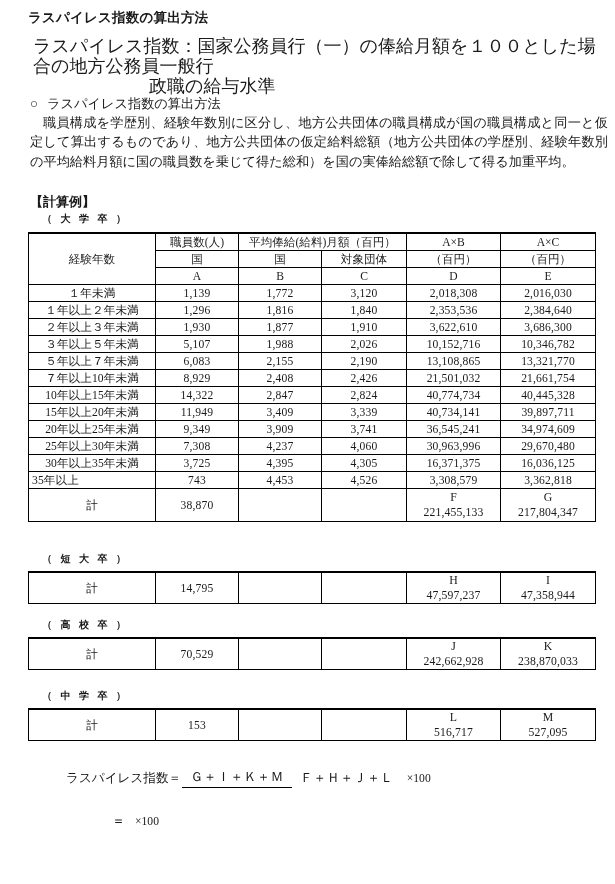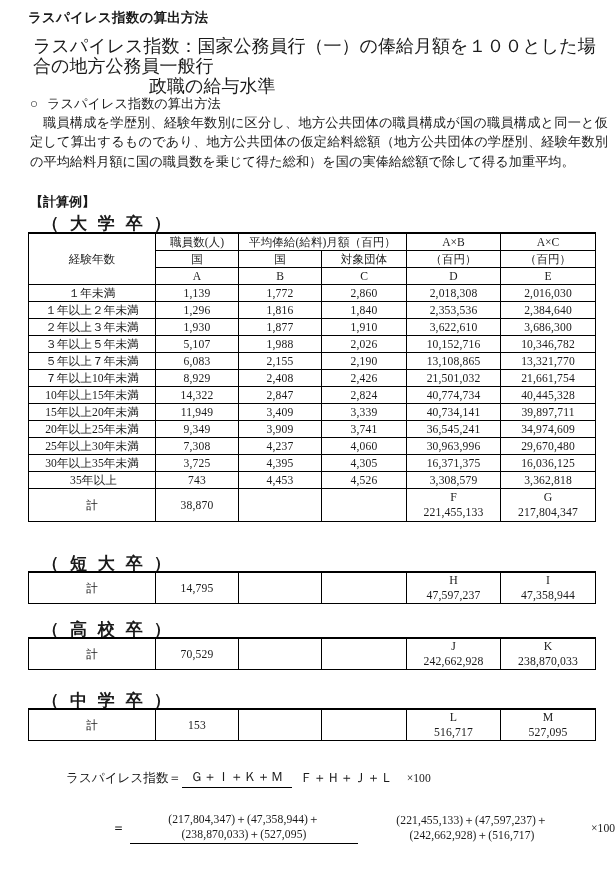--- a/index.html
+++ b/index.html
@@ -66,21 +66,21 @@
     position: absolute;
     left: 30px;
     top: 193px;
     font-size: 13px;
     font-family: "DejaVu Sans", "Liberation Sans", sans-serif;
     font-weight: bold;
   }
   .grp-label {
     position: absolute;
     left: 42px;
-    font-size: 17px;
+    font-size: 10px;
     font-weight: bold;
     letter-spacing: 2.5px;
     font-family: "DejaVu Sans", "Liberation Sans", sans-serif;
   }
   .grp-univ   { top: 212px; }
   .grp-junior { top: 552px; }
   .grp-high   { top: 618px; }
   .grp-mid    { top: 689px; }
 
   table.rasp {
@@ -125,21 +125,21 @@
     font-size: 12.2px;
   }
   .row-label {
     text-align: right;
     padding-right: 3px;
     font-size: 12.1px;
     letter-spacing: 0.1px;
     white-space: nowrap;
   }
   .row-label.left {
-    text-align: center;
+    text-align: left;
     padding-left: 3px;
   }
   .num {
     text-align: center;
     font-size: 11.7px;
     letter-spacing: 0.15px;
   }
   .total-row td {
     border-top: 2px solid #000;
     height: 19px;
@@ -266,21 +266,21 @@
         <td class="hdr-cell">B</td>
         <td class="hdr-cell">C</td>
         <td class="hdr-cell">D</td>
         <td class="hdr-cell">E</td>
       </tr>
 
       <tr>
         <td class="row-label">１年未満</td>
         <td class="num">1,139</td>
         <td class="num">1,772</td>
-        <td class="num">2,860</td>
+        <td class="num">3,120</td>
         <td class="num">2,018,308</td>
         <td class="num">2,016,030</td>
       </tr>
       <tr>
         <td class="row-label">１年以上２年未満</td>
         <td class="num">1,296</td>
         <td class="num">1,816</td>
         <td class="num">1,840</td>
         <td class="num">2,353,536</td>
         <td class="num">2,384,640</td>
@@ -471,24 +471,20 @@
     <span class="lead">ラスパイレス指数＝</span>
     <span class="frac">
       <span class="numer">Ｇ＋Ｉ＋Ｋ＋Ｍ</span>
       <span class="denom">Ｆ＋Ｈ＋Ｊ＋Ｌ</span>
     </span>
     <span class="times100">×100</span>
   </div>
 
   <div class="formula2">
     <span class="eq">＝</span>
-    <span class="frac">
-      <span class="numer">(217,804,347)＋(47,358,944)＋(238,870,033)＋(527,095)</span>
-      <span class="denom">(221,455,133)＋(47,597,237)＋(242,662,928)＋(516,717)</span>
-    </span>
     <span class="times100">×100</span>
   </div>
 
   <div class="result-line">
     <span class="r-eq">＝</span><span class="r-val">98.50232</span><span class="r-rounded">＝98.5(小数点以下第２位四捨五入)</span>
   </div>
 
 </div>
 
 </body></html>

